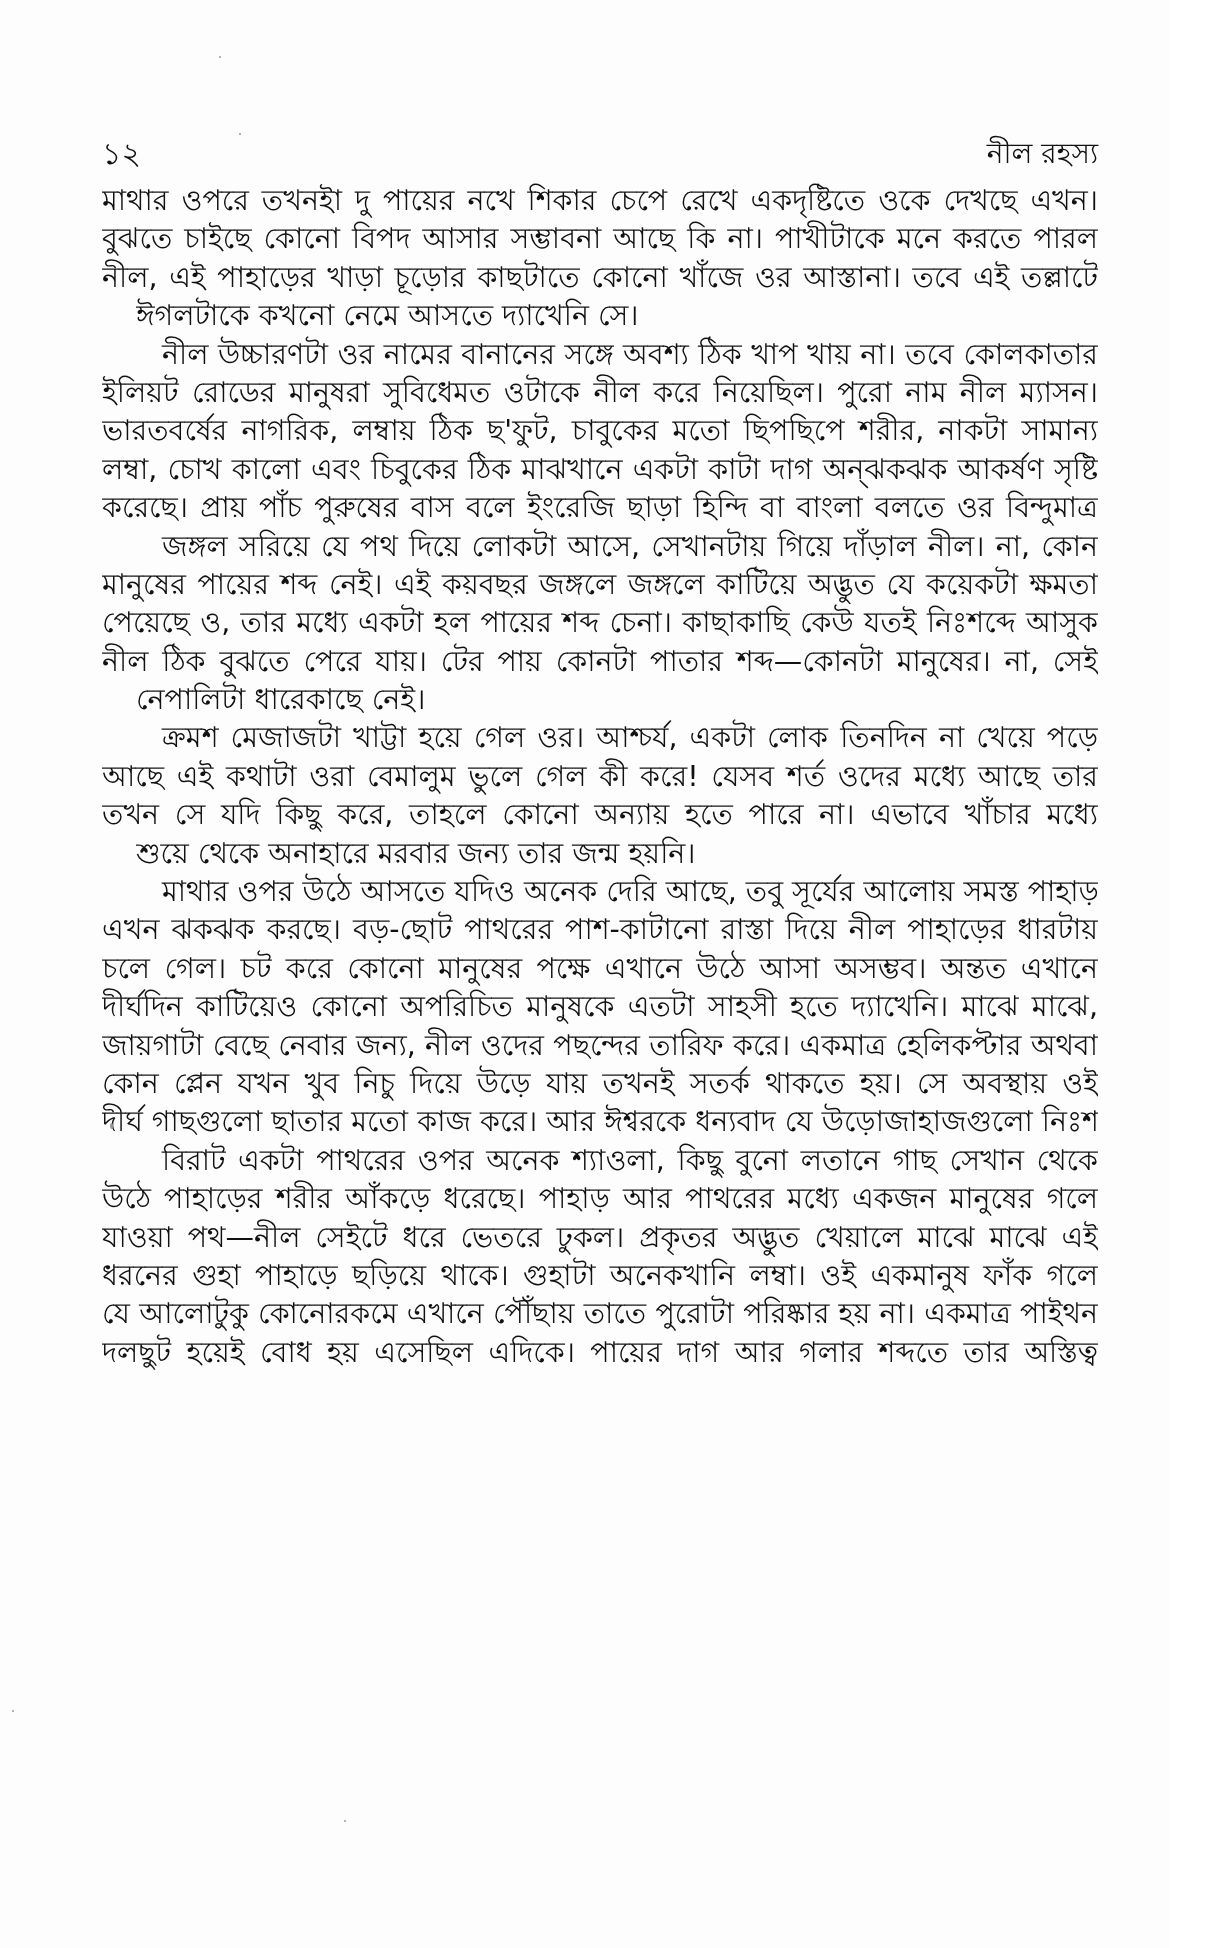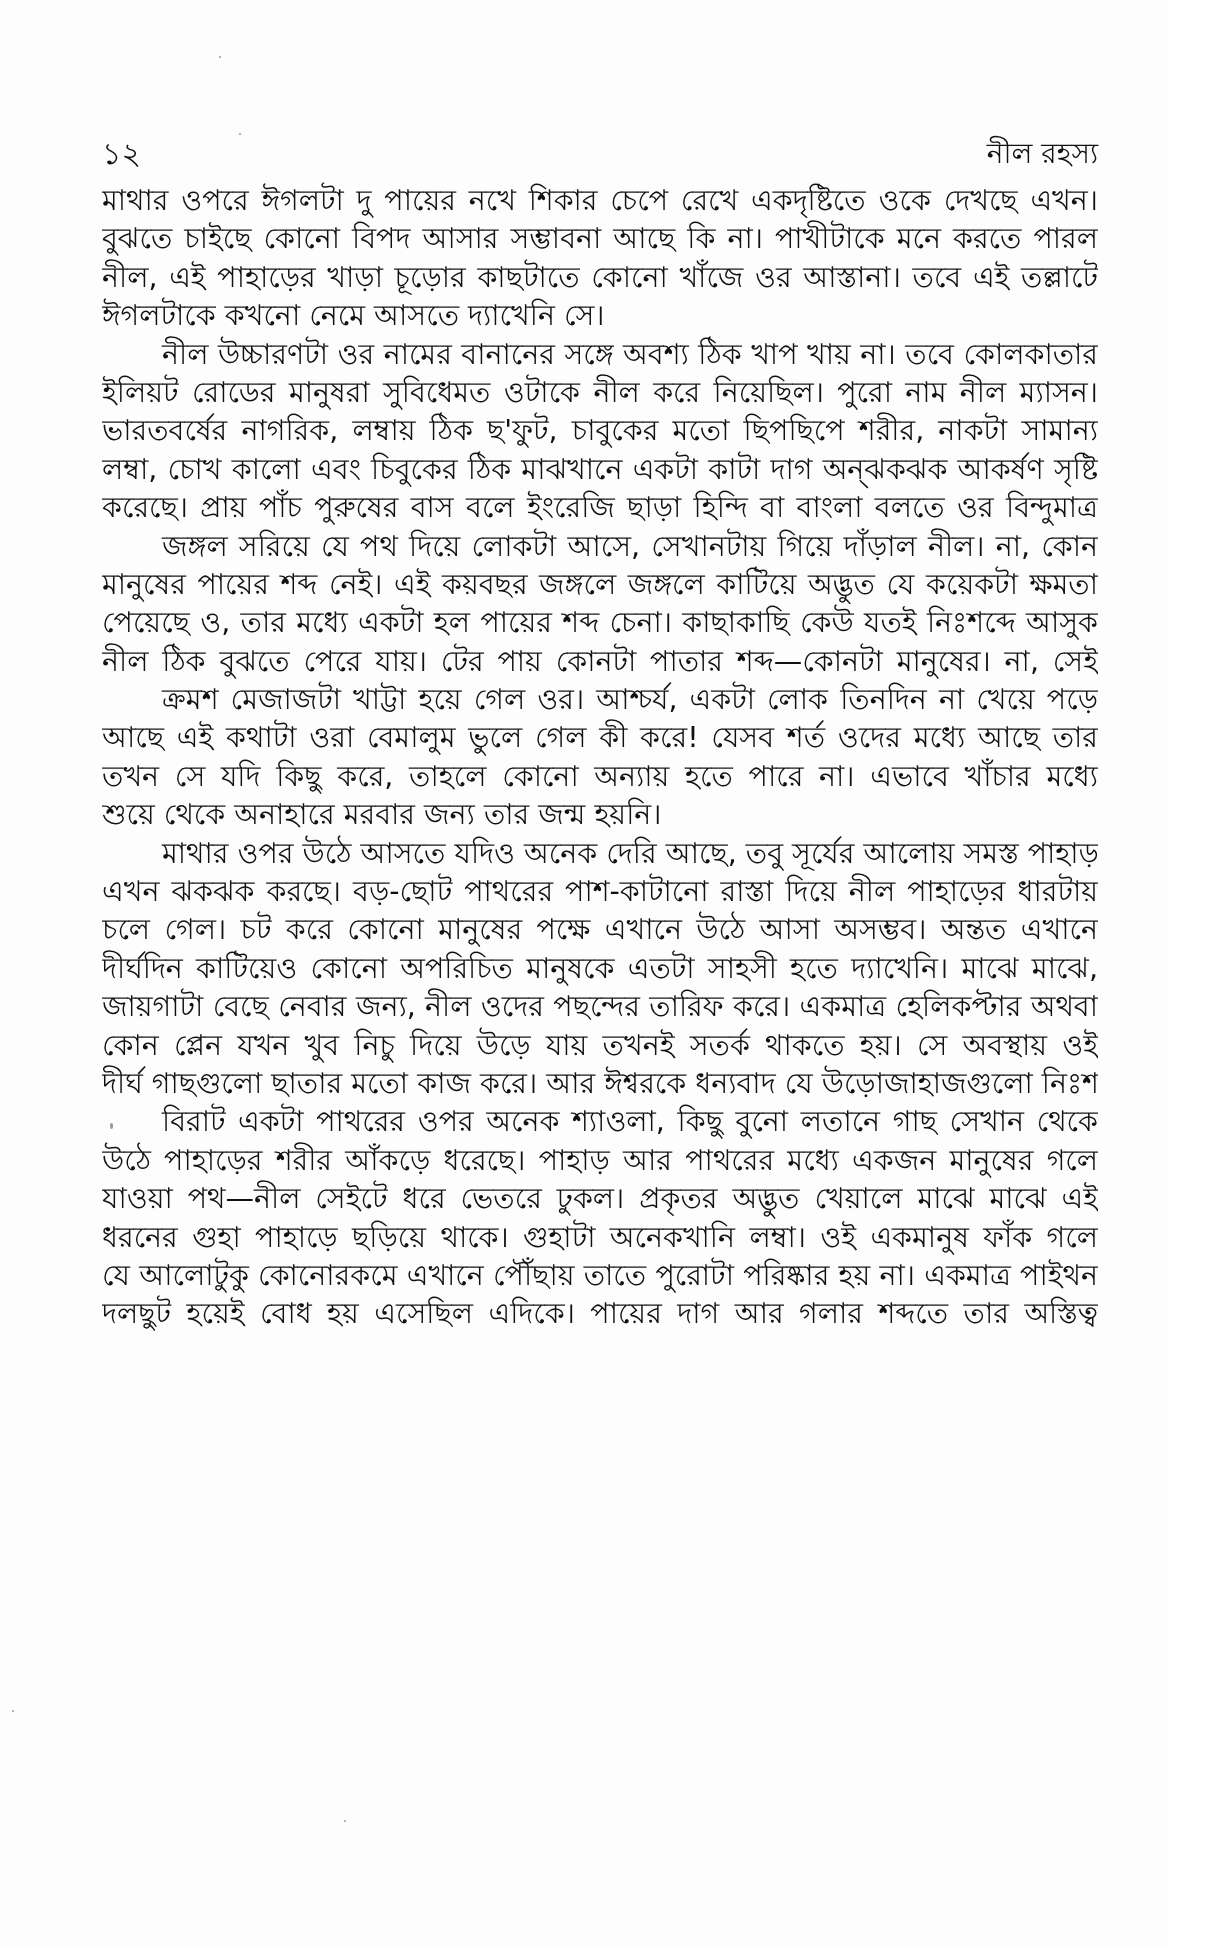--- a/index.html
+++ b/index.html
@@ -12,55 +12,56 @@
   .header { position: absolute; left: 100px; top: 132px; width: 998px; height: 44px; }
   .page-number { position: absolute; left: 2px; top: 0; font-size: 30px; line-height: 44px; }
   .running-title { position: absolute; left: 0; right: 0; top: 0; text-align: right; font-size: 28px; line-height: 44px; }
   .body-text {
     position: absolute; left: 102px; top: 182px; width: 996px;
     font-size: 28.5px; line-height: 38.4px; text-align: justify;
     text-align-last: justify;
   }
   .line { display: block; height: 38.4px; white-space: nowrap; overflow: hidden; text-align-last: justify; text-align: justify; }
   .line.indent { padding-left: 60px; }
-  .line.last { text-align-last: left; }
+  .line.last { text-align-last: left; margin-left: 34px; }
   .speck { position: absolute; width: 2px; height: 2px; background: #9a9a9a; border-radius: 50%; }
 </style>
 </head>
 <body>
 
 <div class="page">
 
   <div class="header">
     <span class="page-number">১২</span>
     <div class="running-title">নীল রহস্য</div>
   </div>
 
   <div class="body-text">
 
     <div>
-      <span class="line">মাথার ওপরে ঈগলটা দু পায়ের নখে শিকার চেপে রেখে একদৃষ্টিতে ওকে দেখছে এখন।</span>
+      <span class="line">মাথার ওপরে তখনইা দু পায়ের নখে শিকার চেপে রেখে একদৃষ্টিতে ওকে দেখছে এখন।</span>
       <span class="line">বুঝতে চাইছে কোনো বিপদ আসার সম্ভাবনা আছে কি না। পাখীটাকে মনে করতে পারল</span>
       <span class="line">নীল, এই পাহাড়ের খাড়া চূড়োর কাছটাতে কোনো খাঁজে ওর আস্তানা। তবে এই তল্লাটে</span>
       <span class="line last">ঈগলটাকে কখনো নেমে আসতে দ্যাখেনি সে।</span>
     </div>
 
     <div>
       <span class="line indent">নীল উচ্চারণটা ওর নামের বানানের সঙ্গে অবশ্য ঠিক খাপ খায় না। তবে কোলকাতার</span>
       <span class="line">ইলিয়ট রোডের মানুষরা সুবিধেমত ওটাকে নীল করে নিয়েছিল। পুরো নাম নীল ম্যাসন।</span>
       <span class="line">ভারতবর্ষের নাগরিক, লম্বায় ঠিক ছ'ফুট, চাবুকের মতো ছিপছিপে শরীর, নাকটা সামান্য</span>
       <span class="line">লম্বা, চোখ কালো এবং চিবুকের ঠিক মাঝখানে একটা কাটা দাগ অন্ঝকঝক আকর্ষণ সৃষ্টি</span>
       <span class="line">করেছে। প্রায় পাঁচ পুরুষের বাস বলে ইংরেজি ছাড়া হিন্দি বা বাংলা বলতে ওর বিন্দুমাত্র</span>
     </div>
 
     <div>
       <span class="line indent">জঙ্গল সরিয়ে যে পথ দিয়ে লোকটা আসে, সেখানটায় গিয়ে দাঁড়াল নীল। না, কোন</span>
       <span class="line">মানুষের পায়ের শব্দ নেই। এই কয়বছর জঙ্গলে জঙ্গলে কাটিয়ে অদ্ভুত যে কয়েকটা ক্ষমতা</span>
       <span class="line">পেয়েছে ও, তার মধ্যে একটা হল পায়ের শব্দ চেনা। কাছাকাছি কেউ যতই নিঃশব্দে আসুক</span>
       <span class="line">নীল ঠিক বুঝতে পেরে যায়। টের পায় কোনটা পাতার শব্দ—কোনটা মানুষের। না, সেই</span>
+      <span class="line last">নেপালিটা ধারেকাছে নেই।</span>
     </div>
 
     <div>
       <span class="line indent">ক্রমশ মেজাজটা খাট্টা হয়ে গেল ওর। আশ্চর্য, একটা লোক তিনদিন না খেয়ে পড়ে</span>
       <span class="line">আছে এই কথাটা ওরা বেমালুম ভুলে গেল কী করে! যেসব শর্ত ওদের মধ্যে আছে তার</span>
       <span class="line">তখন সে যদি কিছু করে, তাহলে কোনো অন্যায় হতে পারে না। এভাবে খাঁচার মধ্যে</span>
       <span class="line last">শুয়ে থেকে অনাহারে মরবার জন্য তার জন্ম হয়নি।</span>
     </div>
 
     <div>

